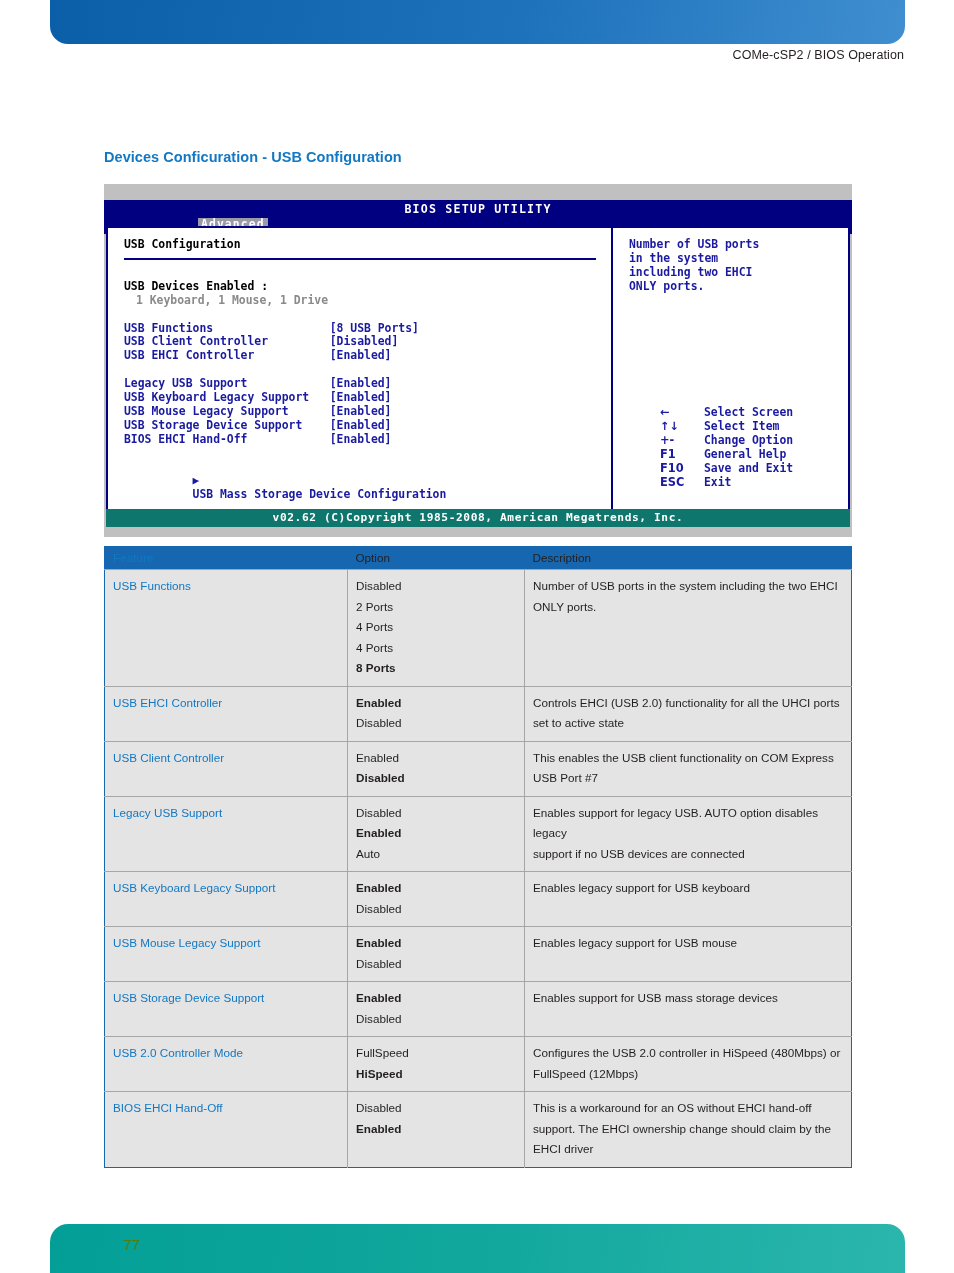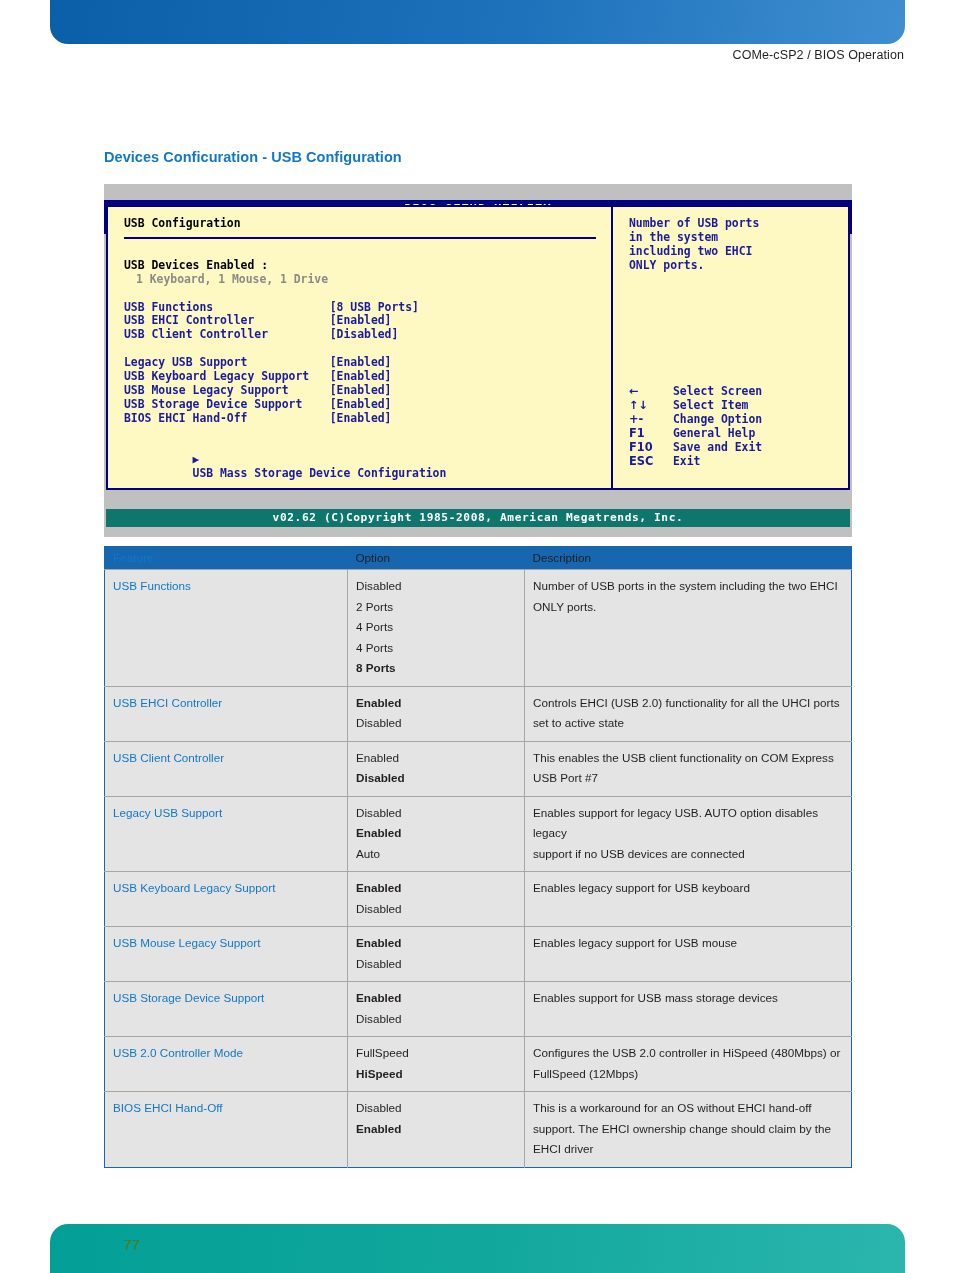--- a/index.html
+++ b/index.html
@@ -104,24 +104,24 @@
     left: 94px;
     top: 18px;
     padding: 0 3px 1px 3px;
     background: #9a9aa8;
     color: #ffffff;
     letter-spacing: 1.1px;
   }
   .bios-body {
     position: absolute;
     left: 2px;
-    top: 21px;
+    top: 42px;
     width: 744px;
     height: 285px;
-    background: #fef9c3;
+    background: #ffffff;
     border: 2px solid #000080;
     box-sizing: border-box;
   }
   .bios-left {
     position: absolute;
     left: 0; top: 0;
     width: 505px;
     height: 100%;
     border-right: 2px solid #000080;
     box-sizing: border-box;
@@ -135,21 +135,21 @@
   .bios-pad { padding: 10px 0 0 16px; }
   .hdr-line {
     margin: 6px 16px 0 16px;
     border-bottom: 2px solid #000080;
     width: 472px;
   }
   .dim { color: #8a8a8a; }
   .blk { color: #000000; }
   .row { white-space: pre; }
   .blank { height: 13.9px; }
-  .keys { white-space: pre; }
+  .keys { white-space: pre; margin-left: 31px; }
   .arrow { font-family: "DejaVu Sans", sans-serif; }
   .bios-footerbar {
     position: absolute;
     left: 2px;
     top: 325px;
     width: 744px;
     height: 18px;
     background: #0f766e;
   }
   .bios-footer-text {
@@ -221,22 +221,22 @@
         <div class="row blk">USB Configuration</div>
       </div>
       <div class="hdr-line"></div>
       <div class="bios-pad" style="padding-top:6px;">
         <div class="blank"></div>
         <div class="row blk">USB Devices Enabled :</div>
         <div class="row dim" style="padding-left:12px;">1 Keyboard, 1 Mouse, 1 Drive</div>
         <div class="blank"></div>
         <div id="bios-settings">
             <div class="row"><span>USB Functions                 </span><span>[8 USB Ports]</span></div>
+            <div class="row"><span>USB Client Controller         </span><span>[Disabled]</span></div>
             <div class="row"><span>USB EHCI Controller           </span><span>[Enabled]</span></div>
-            <div class="row"><span>USB Client Controller         </span><span>[Disabled]</span></div>
             <div class="blank"></div>
             <div class="row"><span>Legacy USB Support            </span><span>[Enabled]</span></div>
             <div class="row"><span>USB Keyboard Legacy Support   </span><span>[Enabled]</span></div>
             <div class="row"><span>USB Mouse Legacy Support      </span><span>[Enabled]</span></div>
             <div class="row"><span>USB Storage Device Support    </span><span>[Enabled]</span></div>
             <div class="row"><span>BIOS EHCI Hand-Off            </span><span>[Enabled]</span></div>
           </div>
         <div class="blank"></div>
         <div class="row">
           <span>▶</span>

